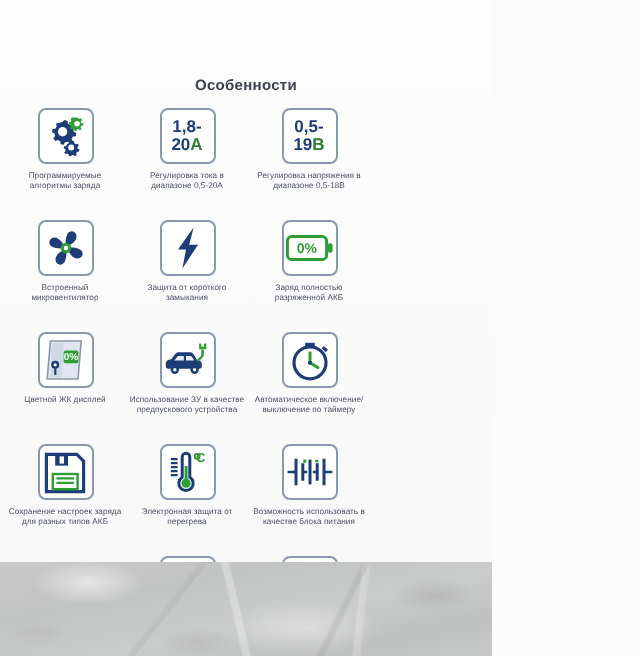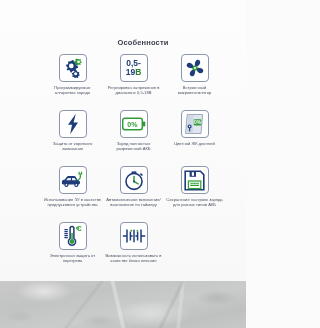--- a/index.html
+++ b/index.html
@@ -11,21 +11,20 @@
     background: #fbfbfc;
     overflow: hidden;
     position: relative;
   }
 
   .page {
     width: 246px;
     height: 328px;
     position: relative;
     background: linear-gradient(180deg, #fdfdfe 0%, #fafafb 60%, #f7f7f8 100%);
-    padding-left: 40px;
   }
 
   .top-pad { height: 36px; }
 
   .section-title {
     text-align: center;
     font-size: 7.5px;
     font-weight: bold;
     color: #3a3f4a;
     letter-spacing: 0.15px;
@@ -135,20 +134,29 @@
           </g>
           <g fill="#2e9e34">
             <path d="M17.0 0.9l0.62 0.55 0.9-0.35 0.5 0.85-0.6 0.72 0.32 0.9 0.92 0.1-0.05 0.98-0.9 0.2-0.42 0.82 0.5 0.78-0.75 0.62-0.72-0.58-0.92 0.22-0.2 0.9-0.98-0.12-0.12-0.9-0.85-0.4-0.78 0.5-0.6-0.78 0.58-0.7-0.22-0.92-0.9-0.2 0.12-0.98 0.9-0.1 0.4-0.85-0.5-0.78 0.78-0.58z"></path>
             <circle cx="16.55" cy="3.85" r="1.35" fill="#ffffff"></circle>
           </g>
         </svg>
       </div>
       <div class="caption">Программируемые алгоритмы заряда</div>
     </div>
 
+    <div class="cell">
+      <div class="icon-box">
+        <div class="vbox-text">
+          <span class="l1">1,8-</span>
+          <span class="l2"><span>20</span><span class="unit">А</span></span>
+        </div>
+      </div>
+      <div class="caption">Регулировка тока в диапазоне 0,5-20А</div>
+    </div>
 
     <div class="cell">
       <div class="icon-box">
         <div class="vbox-text">
           <span class="l1">0,5-</span>
           <span class="l2"><span>19</span><span class="unit">В</span></span>
         </div>
       </div>
       <div class="caption">Регулировка напряжения в диапазоне 0,5-18В</div>
     </div>

